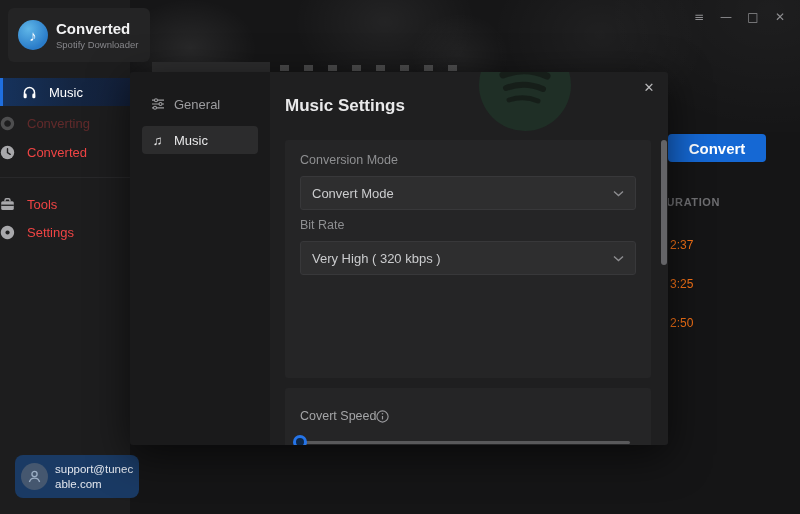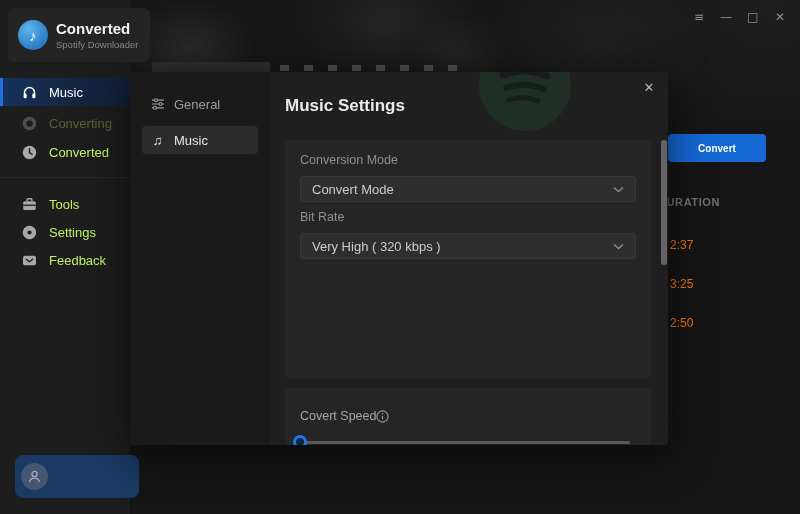--- a/index.html
+++ b/index.html
@@ -21,21 +21,21 @@
       #161617;
   }
   .bg-bar{position:absolute;left:22px;top:62px;width:118px;height:10px;background:#2d2d2e;}
   .bg-frags{
     position:absolute;left:150px;top:65px;width:190px;height:6px;opacity:.5;
     background:repeating-linear-gradient(90deg, rgba(210,210,210,.55) 0 9px, transparent 9px 24px);
   }
   .convert-btn{
     position:absolute;left:538px;top:134px;width:98px;height:28px;border-radius:4px;
     display:flex;align-items:center;justify-content:center;
-    color:#fff;font-size:10px;font-weight:bold;cursor:pointer;
+    color:#fff;font-size:15px;font-weight:bold;cursor:pointer;
   }
   .tbl-header{
     position:absolute;left:528px;top:196px;font-size:11px;font-weight:bold;
     color:#6f6f72;letter-spacing:.6px;white-space:nowrap;
   }
   .duration{position:absolute;left:540px;font-size:12px;color:#f97316;}
   .d0{top:238px}.d1{top:277px}.d2{top:316px}
   .win-controls{position:absolute;right:12px;top:8px;display:flex;gap:11px;}
   .win-controls span{
     width:16px;height:18px;display:flex;align-items:center;justify-content:center;
@@ -50,21 +50,21 @@
   .logo-circle{
     width:30px;height:30px;border-radius:50%;flex:0 0 30px;
     background:radial-gradient(circle at 35% 30%, #5fb6e8, #2a7cc9 70%);
     display:flex;align-items:center;justify-content:center;color:#fff;font-size:15px;
   }
   .logo-text{margin-left:8px;}
   .logo-title{font-size:15px;font-weight:bold;color:#f2f2f3;line-height:17px;}
   .logo-sub{font-size:9.5px;color:#87878b;margin-top:2px;}
   .s-item{
     position:absolute;left:0;width:130px;height:28px;display:flex;align-items:center;
-    padding-left:22px;box-sizing:border-box;color:#bef264;font-size:13px;cursor:pointer;
+    box-sizing:border-box;color:#ef4444;font-size:13px;cursor:pointer;
   }
   .s-item .s-label{margin-left:12px;}
   .s-item.active{
     background:linear-gradient(90deg,#16325c 0%,#142541 55%,#13203a 100%);
     color:#ffffff;border-left:3px solid #1f6fe0;padding-left:19px;
   }
   .s-item.disabled{opacity:.32;cursor:default;}
   .s-icon{width:15px;height:15px;display:flex;align-items:center;justify-content:center;flex:0 0 15px;}
   .s-divider{position:absolute;left:0;top:177px;width:130px;height:1px;background:#28282a;}
   .support-btn{
@@ -101,21 +101,21 @@
   }
   .m-title{position:absolute;left:15px;top:24px;font-size:17px;font-weight:600;color:#e9e9ea;z-index:2;}
   .card1{
     position:absolute;left:15px;top:68px;width:366px;height:238px;background:#252526;
     border-radius:3px;box-sizing:border-box;padding:13px 15px 0;overflow:hidden;z-index:2;
   }
   .field{margin-bottom:8px;}
   .fl{height:16px;font-size:12.5px;color:#8e8f91;margin-bottom:7px;}
   .dd{
     height:26px;background:#2e2e2f;border:1px solid #38383a;border-radius:3px;box-sizing:border-box;
-    display:flex;align-items:center;justify-content:space-between;padding:8px 11px;
+    display:flex;align-items:center;justify-content:space-between;padding:16px 11px;
     color:#cbccce;font-size:13px;cursor:pointer;
   }
   .card2{
     position:absolute;left:15px;top:316px;width:366px;bottom:0;background:#252526;
     border-radius:3px 3px 0 0;box-sizing:border-box;padding:20px 15px 0;z-index:2;
   }
   .speed-label-row{display:flex;align-items:center;font-size:12.5px;color:#a4a5a7;height:16px;}
   .slider-row{position:relative;height:18px;margin-top:9px;}
   .slider-track{position:absolute;left:-3px;right:6px;top:8px;height:3px;background:#59595b;border-radius:2px;}
   .slider-handle{
@@ -194,46 +194,38 @@
 
   <div class="s-item" style="top:218px">
     <span class="s-icon">
       <svg width="15" height="15" viewBox="0 0 15 15">
           <path d="M7.5 0.8 A6.7 6.7 0 1 1 7.4 0.8 Z M7.5 5.4 A2.1 2.1 0 1 0 7.6 5.4 Z" fill="#a8a8ab" fill-rule="evenodd"></path>
         </svg>
     </span>
     <span class="s-label">Settings</span>
   </div>
 
-  <div class="s-item" style="top:246px">
-    <span class="s-icon">
-      <svg width="15" height="15" viewBox="0 0 15 15">
-          <rect x="1" y="2.8" width="13" height="9.4" rx="2" fill="#a8a8ab"></rect>
-          <path d="M4.3 6.2 L7.5 8.8 L10.7 6.2" fill="none" stroke="#1d1d1e" stroke-width="1.4" stroke-linecap="round" stroke-linejoin="round"></path>
-        </svg>
-    </span>
-    <span class="s-label">Feedback</span>
-  </div>
 </div>
 
 <div class="logo-card">
   <div class="logo-circle">♪</div>
   <div class="logo-text">
     <div class="logo-title">Converted</div>
     <div class="logo-sub">Spotify Downloader</div>
   </div>
 </div>
 
 <div class="support-btn">
   <div class="support-avatar">
     <svg width="17" height="17" viewBox="0 0 17 17">
         <circle cx="8.5" cy="6" r="2.6" fill="none" stroke="#9db0c6" stroke-width="1.3"></circle>
         <path d="M3.4 14 a5.3 5.3 0 0 1 10.2 0" fill="none" stroke="#9db0c6" stroke-width="1.3"></path>
       </svg>
   </div>
+  <div class="support-email">support@tunecable.com</div>
 </div>
 
 <div class="modal">
   <div class="m-left">
     <div class="m-tab">
       <span class="t-icon">
         <svg width="14" height="14" viewBox="0 0 14 14">
             <line x1="1" y1="3.2" x2="13" y2="3.2" stroke="#9d9da0" stroke-width="1.2"></line>
             <line x1="1" y1="7" x2="13" y2="7" stroke="#9d9da0" stroke-width="1.2"></line>
             <line x1="1" y1="10.8" x2="13" y2="10.8" stroke="#9d9da0" stroke-width="1.2"></line>

